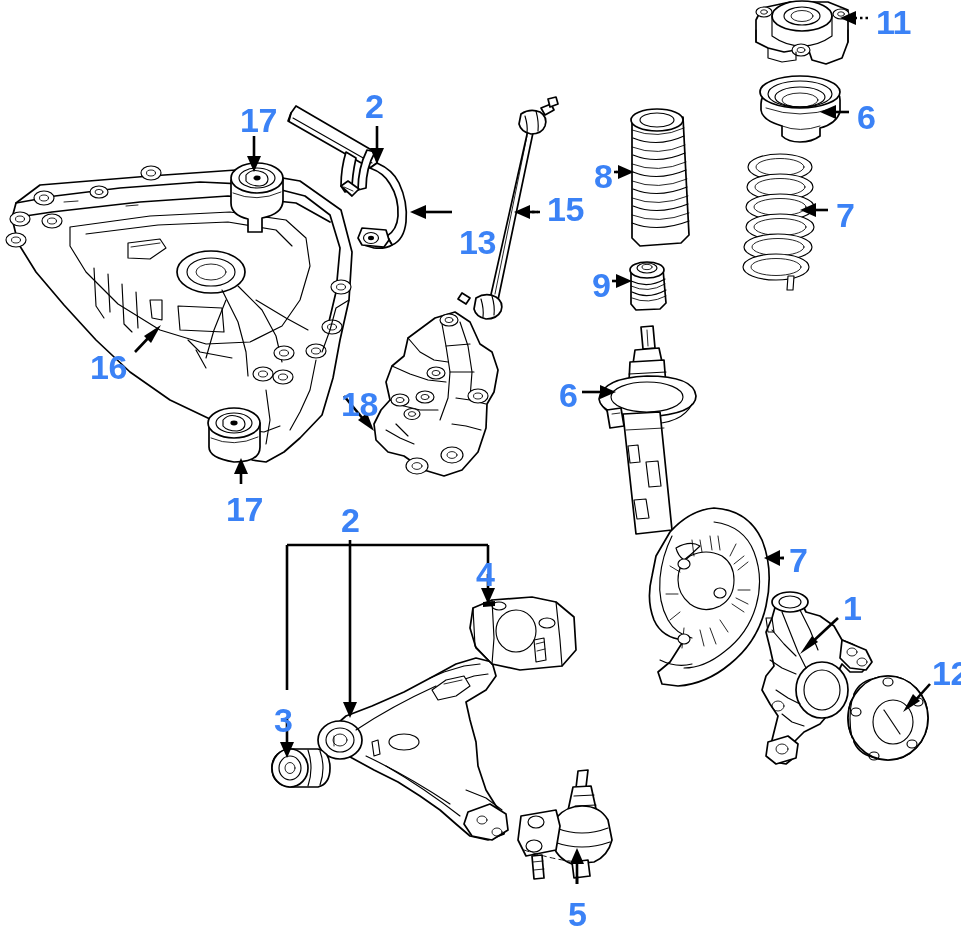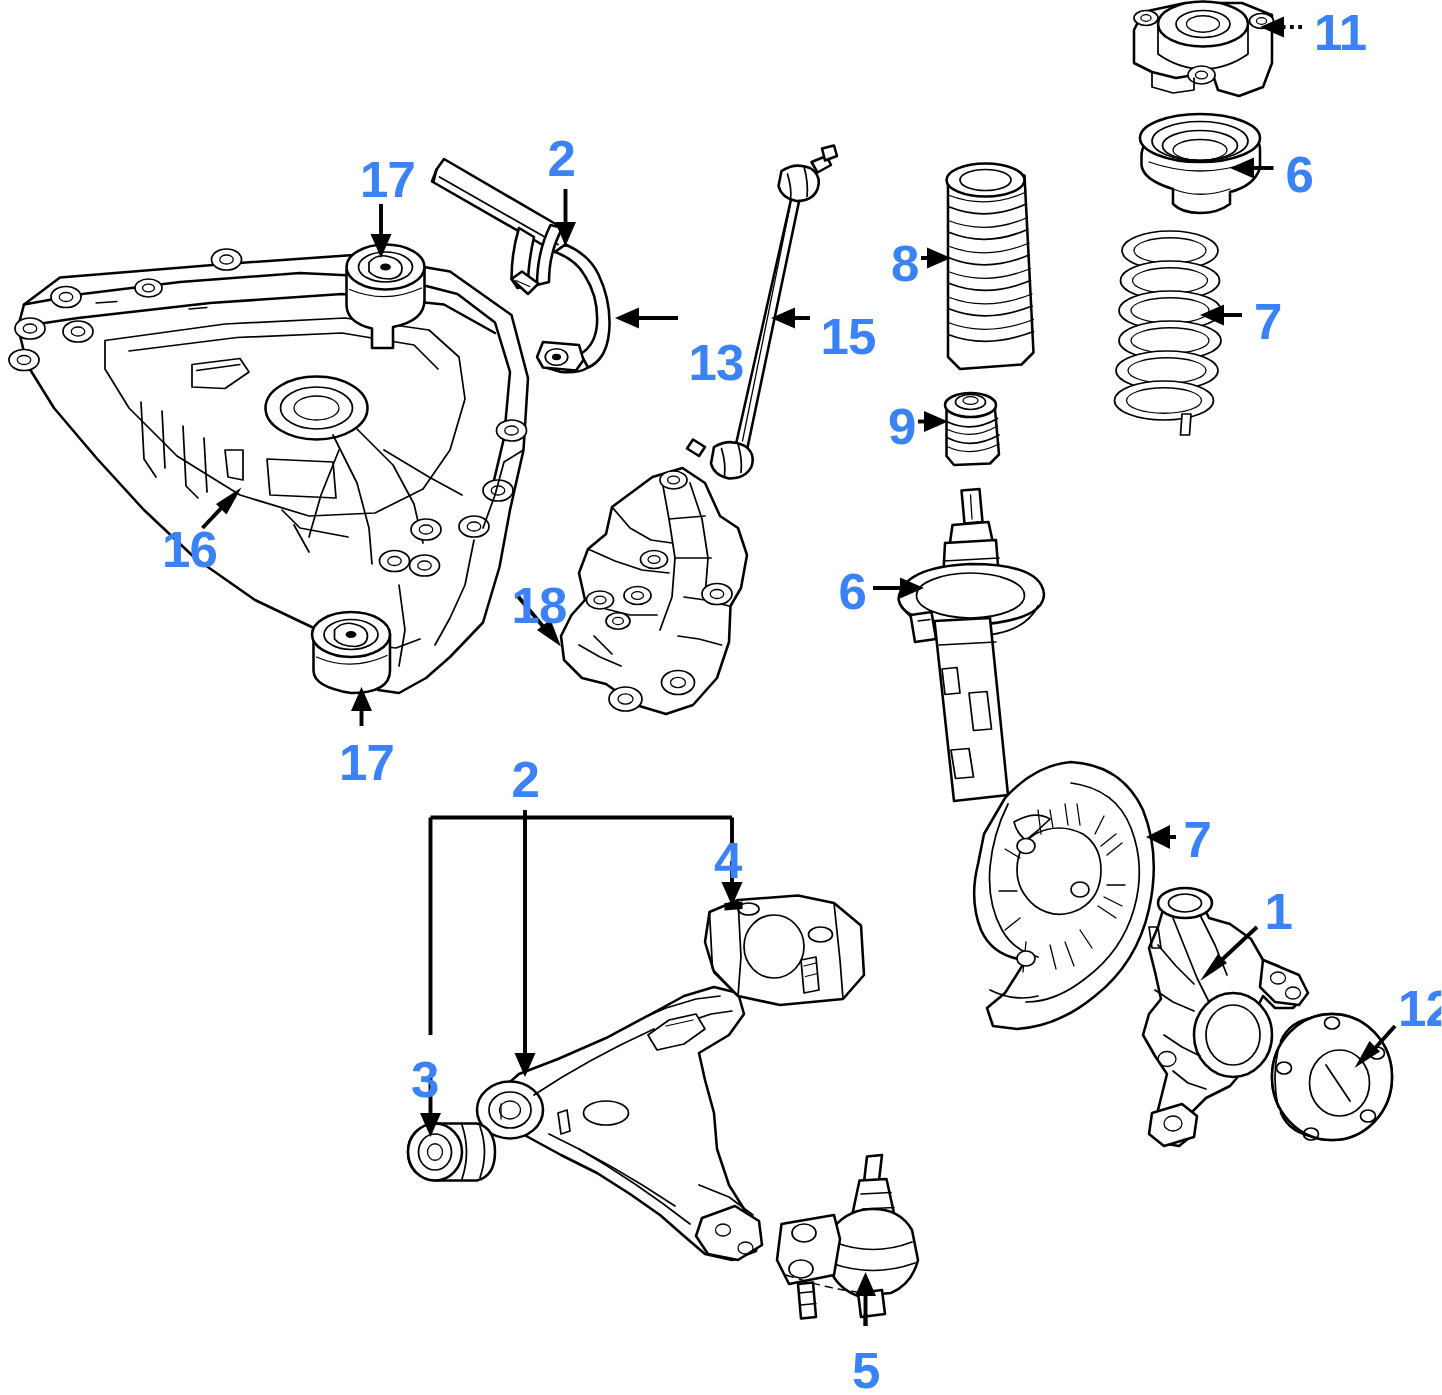--- a/index.html
+++ b/index.html
@@ -718,20 +718,20 @@
   <div class="callout" style="left:568px; top:897px;">5</div>
   <div class="callout" style="left:559px; top:378px;">6</div>
   <div class="callout" style="left:836px; top:198px;">7</div>
   <div class="callout" style="left:594px; top:159px;">8</div>
   <div class="callout" style="left:592px; top:268px;">9</div>
   <div class="callout" style="left:857px; top:100px;">6</div>
   <div class="callout" style="left:876px; top:5px;">11</div>
   <div class="callout" style="left:932px; top:656px;">12</div>
   <div class="callout" style="left:459px; top:197px;margin-top:28px;">13</div>
   <div class="callout" style="left:365px; top:89px;">2</div>
-  <div class="callout" style="left:547px; top:208px;">15</div>
-  <div class="callout" style="left:108px; top:350px;text-align:right;">16</div>
+  <div class="callout" style="left:547px; top:192px;">15</div>
+  <div class="callout" style="left:90px; top:350px;text-align:right;">16</div>
   <div class="callout" style="left:240px; top:103px;">17</div>
   <div class="callout" style="left:325px; top:387px;margin-left:16px;">18</div>
   <div class="callout" style="left:226px; top:492px;">17</div>
   <div class="callout" style="left:789px; top:543px;">7</div>
 
 </div>
 
 </body></html>

